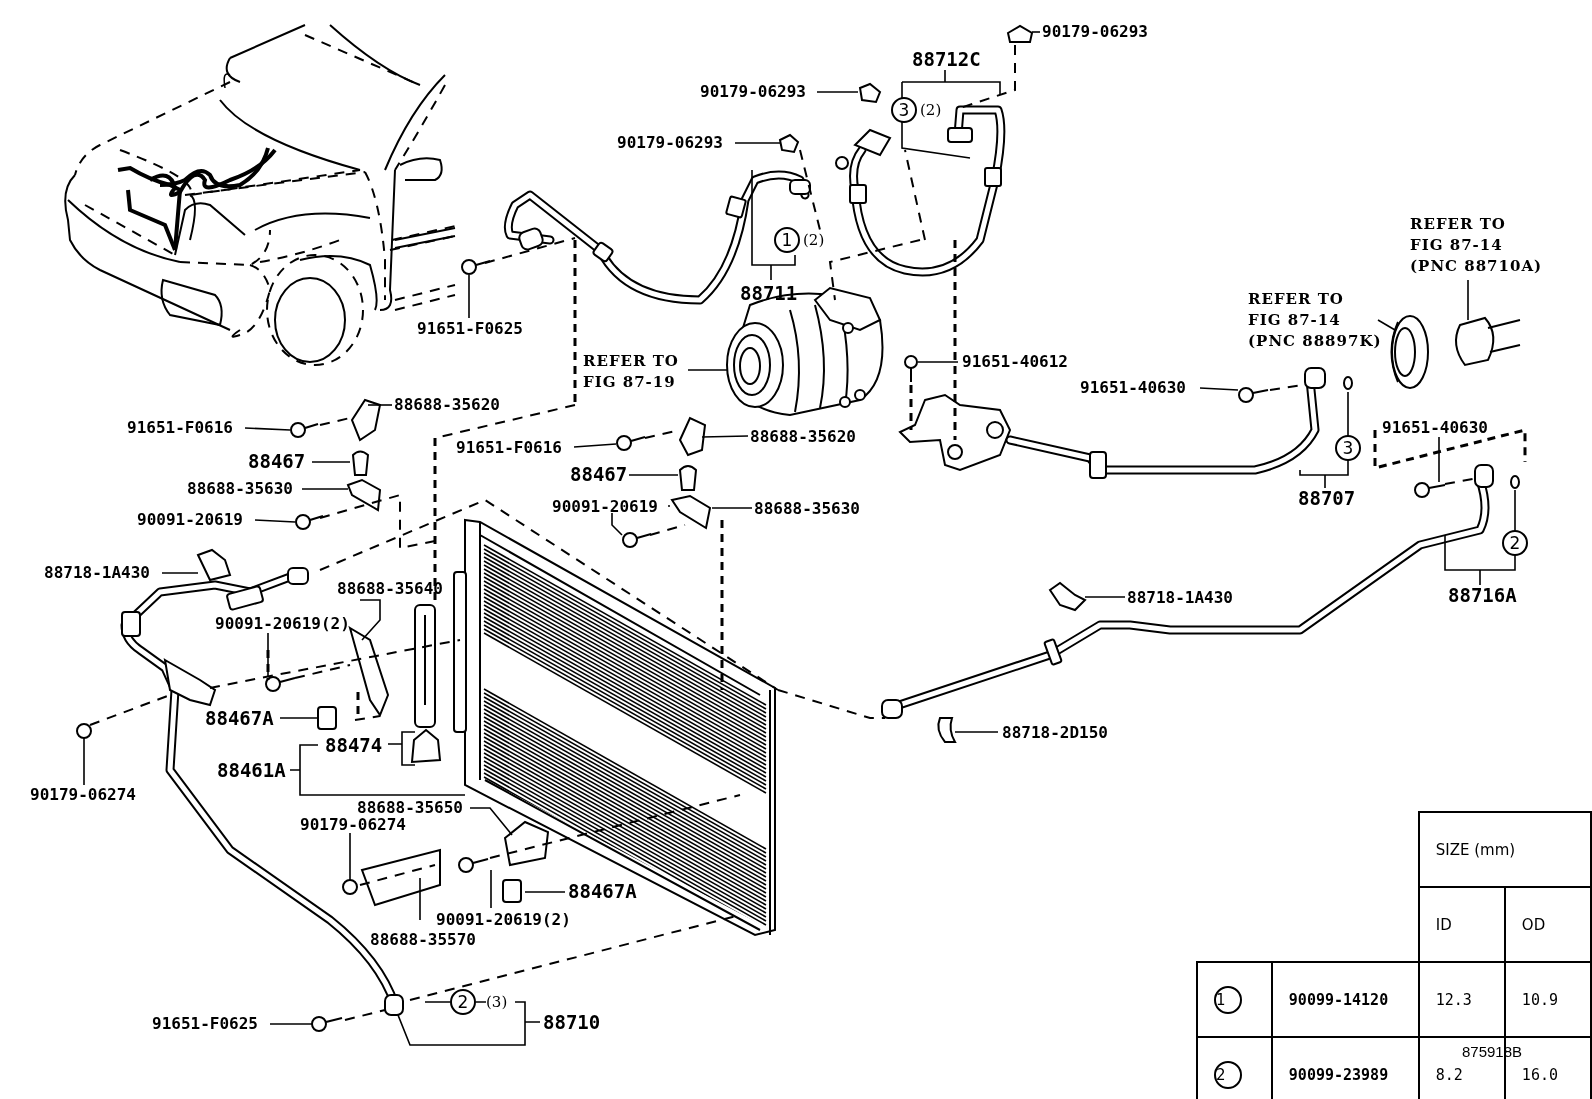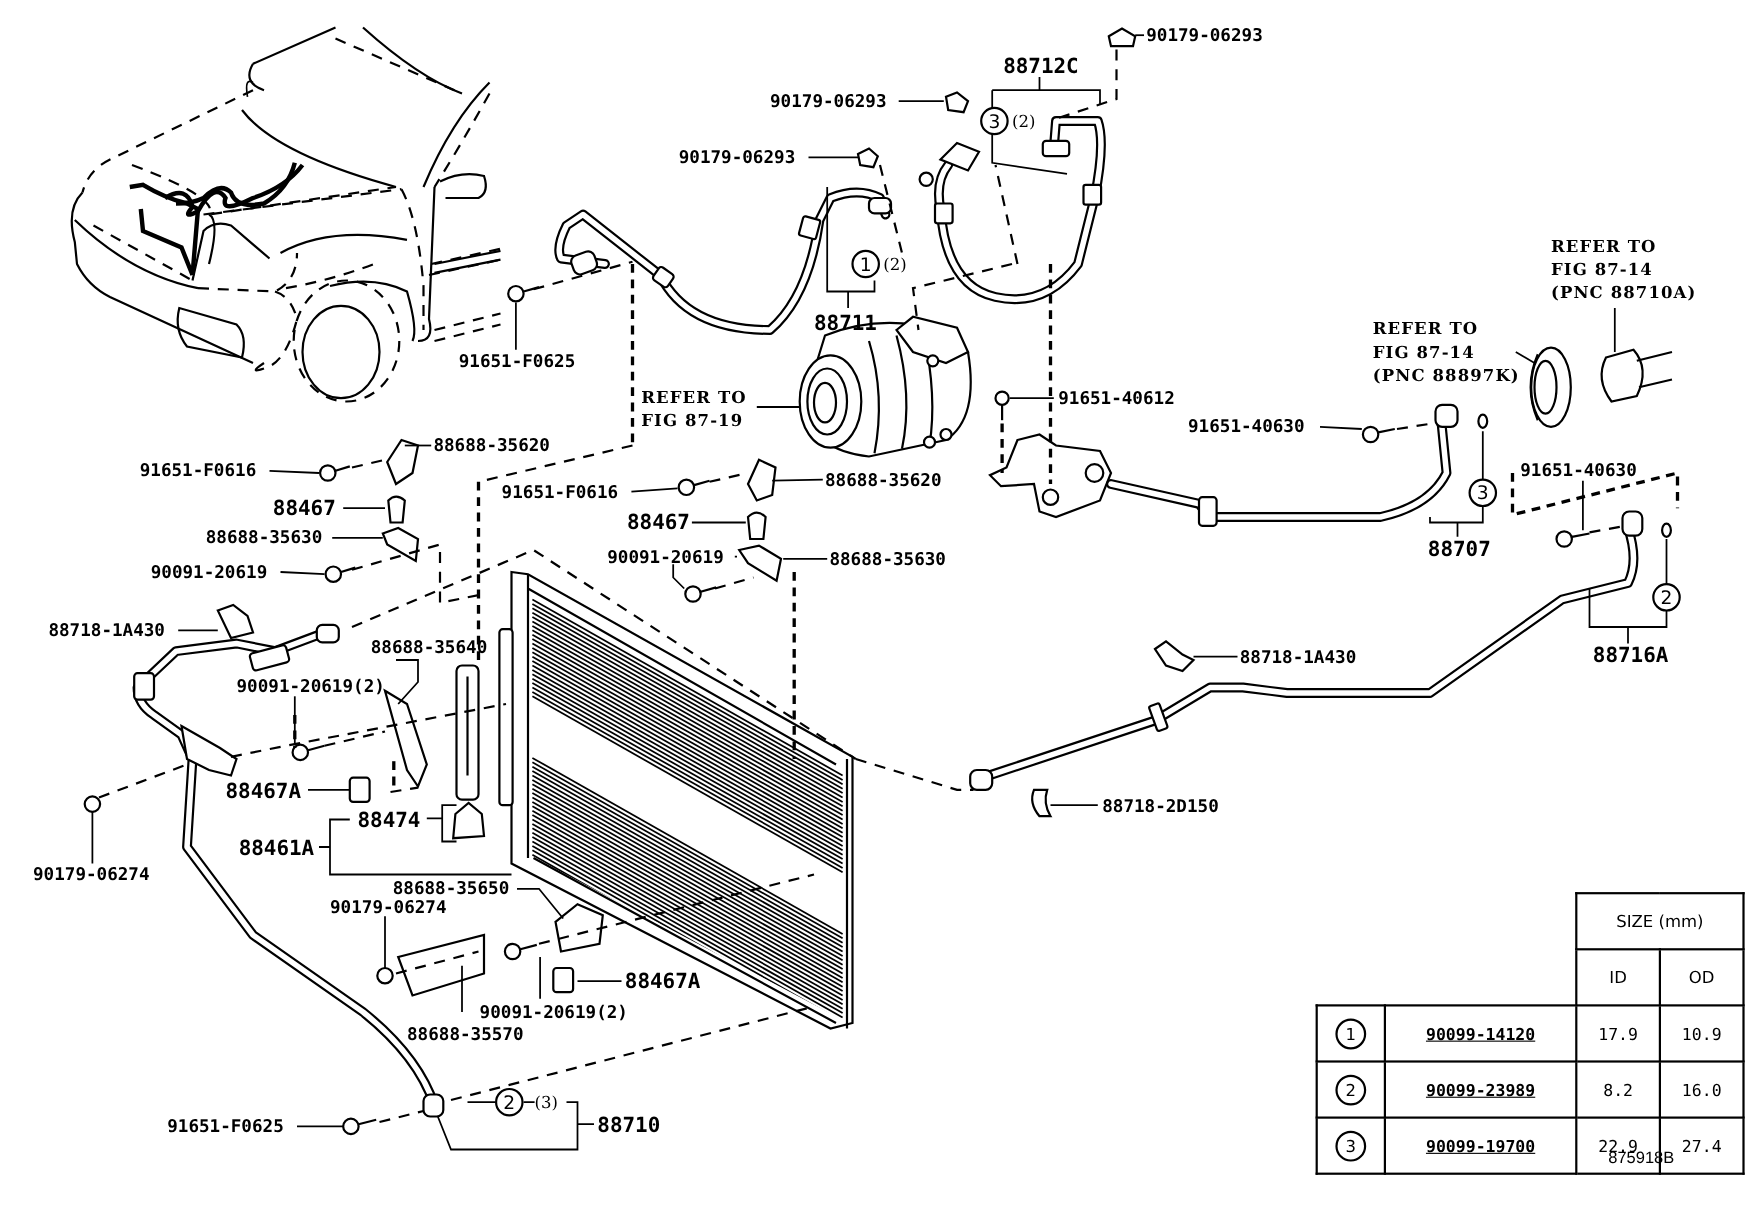--- a/index.html
+++ b/index.html
@@ -17,24 +17,24 @@
   .lbl-big { font-family: "DejaVu Sans Mono", "Liberation Mono", monospace; font-weight: bold; font-size: 19px; fill: #000; }
   .lbl-ref { font-family: "DejaVu Serif", "Liberation Serif", serif; font-weight: bold; font-size: 15px; fill: #000; letter-spacing: 1px; }
   .circ-txt { font-family: "DejaVu Sans", "Liberation Sans", sans-serif; font-size: 17px; fill: #000; }
   .qty { font-family: "DejaVu Serif", "Liberation Serif", serif; font-size: 15px; fill: #000; }
   .fig-id { font-family: "Liberation Sans", "DejaVu Sans", sans-serif; font-size: 15px; fill: #000; }
   .fin { stroke: #000; stroke-width: 1.6; }
 
   
   #size-table { position: absolute; left: 1196px; top: 811px; border-collapse: collapse;
     font-family: "DejaVu Sans Mono", "Liberation Mono", monospace; font-size: 15px; }
-  #size-table td { border: 2px solid #000; text-align: center; height: 41px; padding: 4px; }
+  #size-table td { border: 2px solid #000; text-align: left; height: 41px; padding: 16px; }
   #size-table td.blank { border: none; }
   #size-table .c-circ { width: 52px; }
-  #size-table .c-part { width: 164px; font-weight: bold; text-decoration: underline; }
+  #size-table .c-part { width: 164px; font-weight: bold; }
   #size-table .c-id { width: 66px; }
   #size-table .c-od { width: 66px; margin-top: 32px; }
   #size-table .hdr { font-family: "DejaVu Sans", "Liberation Sans", sans-serif; font-size: 15px; }
   .circle-badge { display: inline-block; width: 24px; height: 24px; border: 2px solid #000; border-radius: 50%;
     line-height: 24px; font-family: "DejaVu Sans", "Liberation Sans", sans-serif; font-size: 15px; }
 </style>
 </head>
 <body>
 
 <svg id="diagram" viewBox="0 0 1592 1099" xmlns="http://www.w3.org/2000/svg">
@@ -420,21 +420,21 @@
     <td class="hdr" colspan="2">SIZE (mm)</td>
   </tr>
   <tr>
     <td class="blank" colspan="2"></td>
     <td class="c-id hdr">ID</td>
     <td class="c-od hdr">OD</td>
   </tr>
   <tr>
     <td class="c-circ"><span class="circle-badge">1</span></td>
     <td class="c-part">90099-14120</td>
-    <td class="c-id">17.9</td>
+    <td class="c-id">12.3</td>
     <td class="c-od">10.9</td>
   </tr>
   <tr>
     <td class="c-circ"><span class="circle-badge">2</span></td>
     <td class="c-part">90099-23989</td>
     <td class="c-id">8.2</td>
     <td class="c-od">16.0</td>
   </tr>
   <tr>
     <td class="c-circ"><span class="circle-badge">3</span></td>

